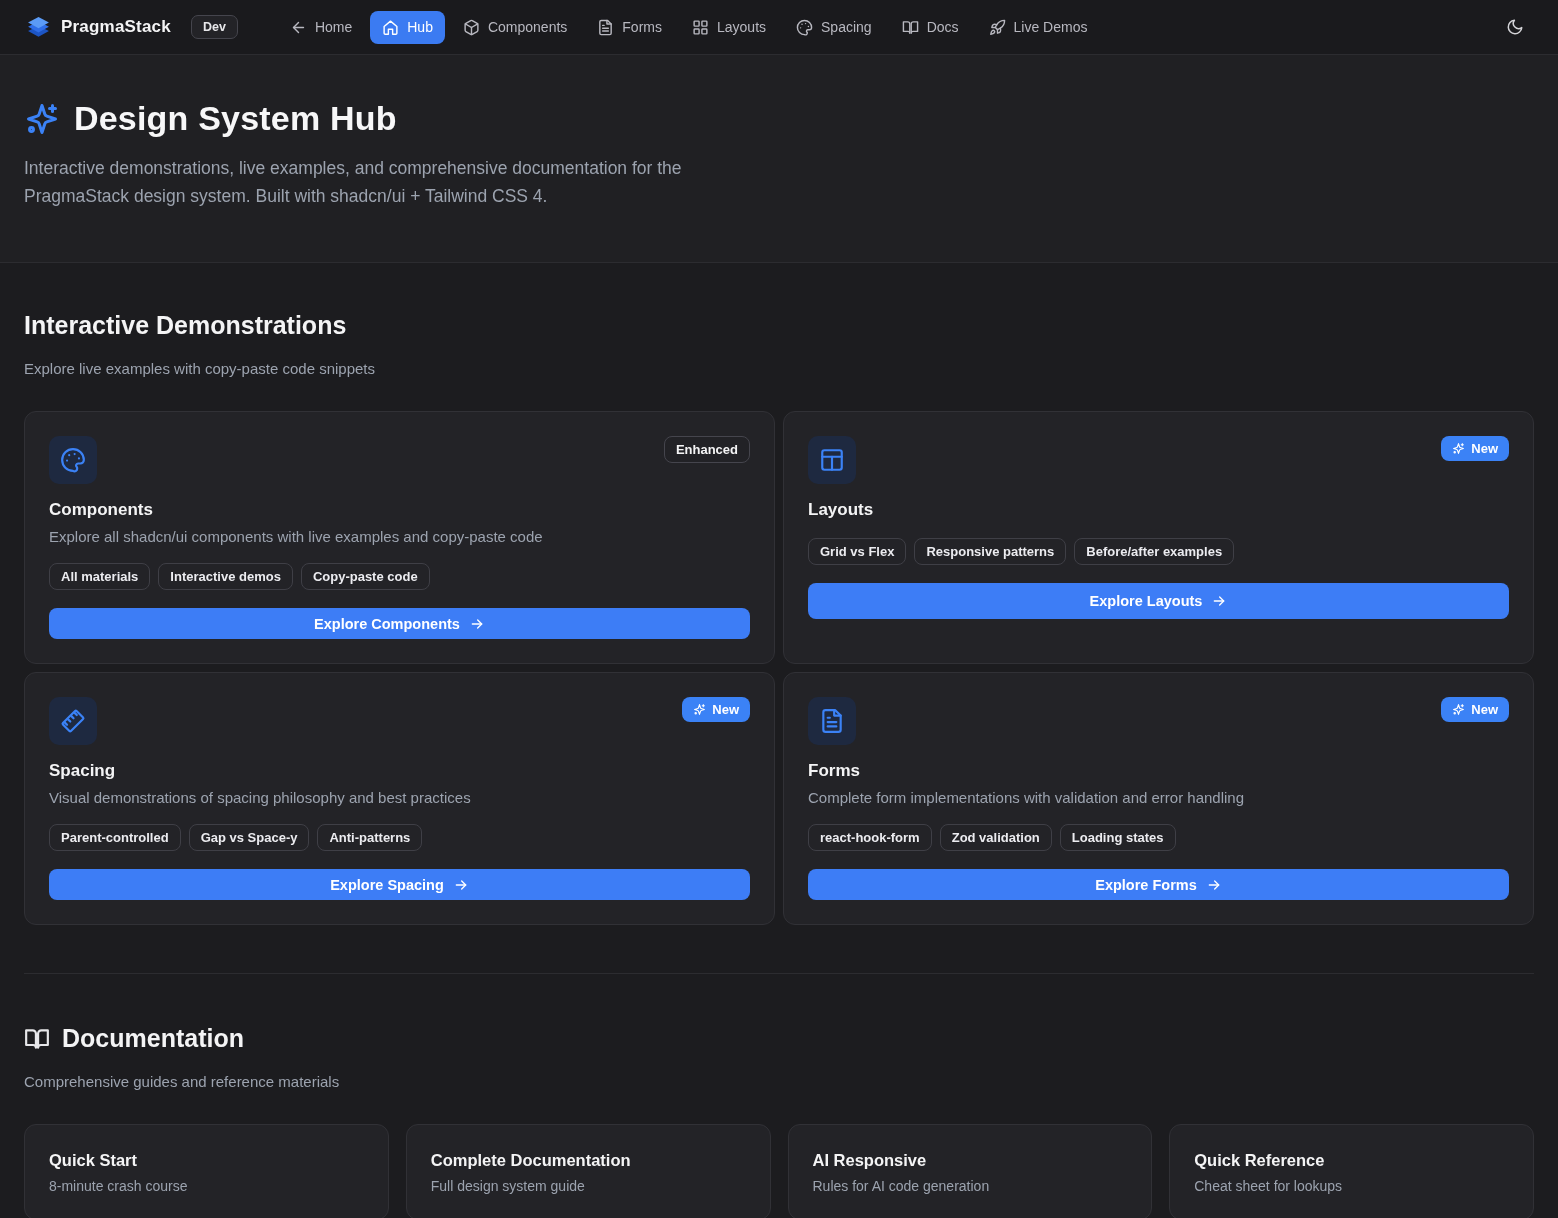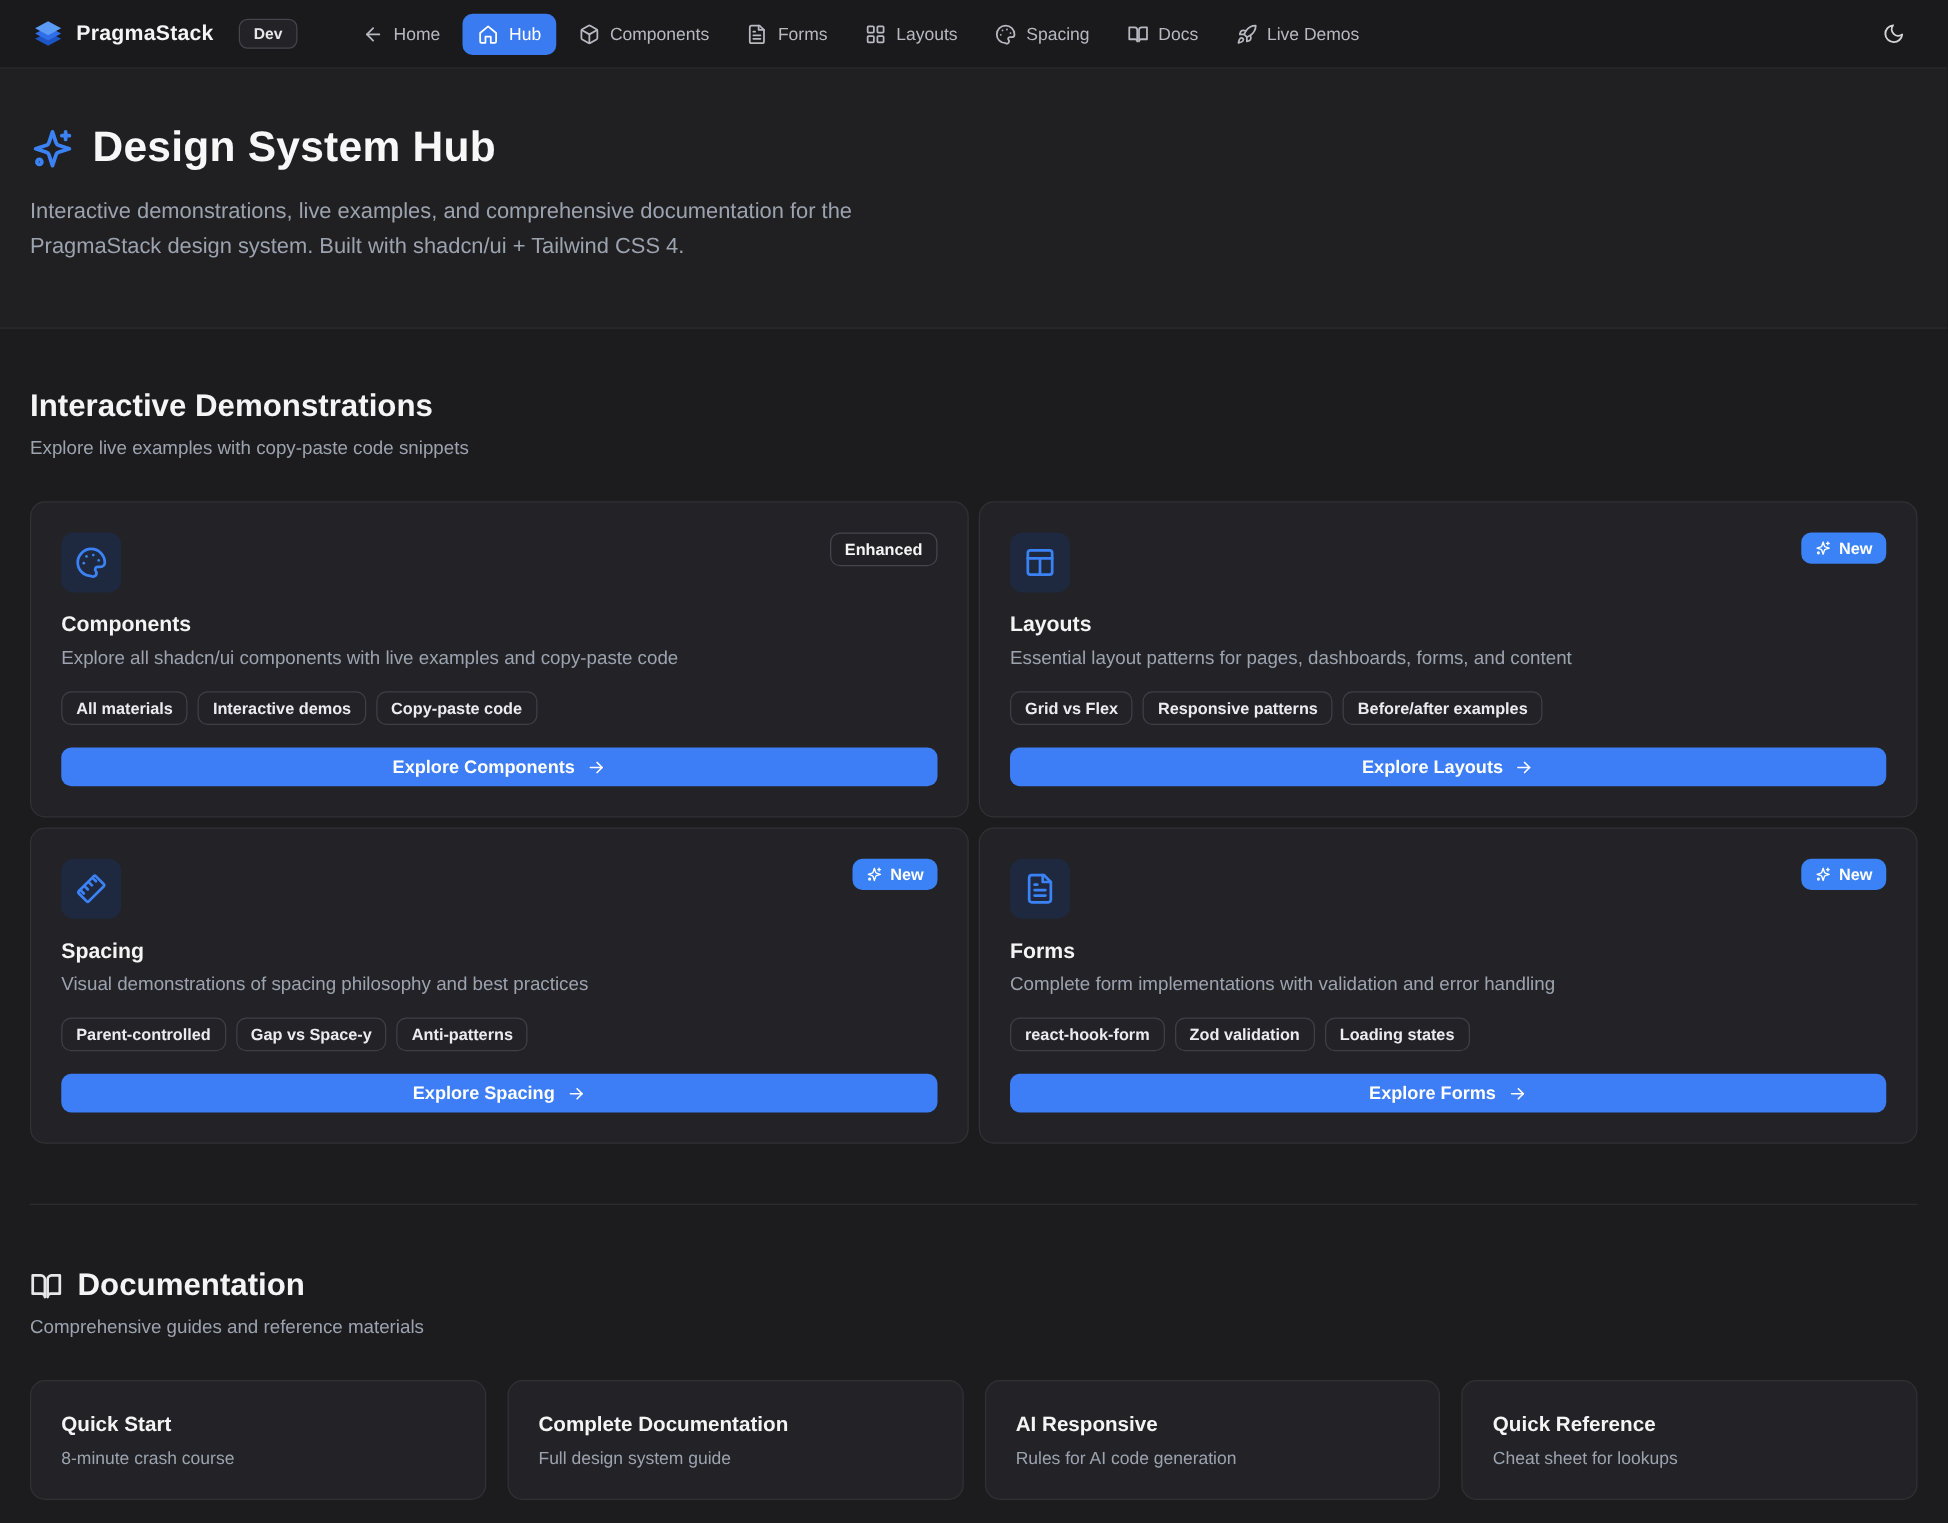--- a/index.html
+++ b/index.html
@@ -49,21 +49,21 @@
   .hero-title-row .hero-icon svg { width:36px; height:36px; color:#3b82f6; }
   .hero-title { font-size:34px; font-weight:700; letter-spacing:.2px; color:#f7f7f8; }
   .hero-desc {
     margin-top:16px; font-size:17.5px; line-height:28px; color:#9ca3af;
     max-width:740px;
   }
 
   
   .main { padding:0 24px; }
   .section-title { font-size:25px; font-weight:700; color:#f4f4f5; }
-  .section-sub { margin-top:10px; font-size:15px; color:#9ca3af; }
+  .section-sub { margin-top:20px; font-size:15px; color:#9ca3af; }
   .demos { padding-top:48px; }
   .docs-head-row { display:flex; align-items:center; gap:12px; }
   .docs-head-row .section-icon svg { width:26px; height:26px; color:#e7e7ea; }
   .divider { border:none; border-top:1px solid #2c2c30; margin:48px 0 0; }
   .docs { padding-top:50px; }
 
   
   .demo-grid {
     margin-top:34px; display:grid; grid-template-columns:1fr 1fr; gap:8px;
   }
@@ -302,21 +302,20 @@
                   <path d="m12 3-1.9 5.8a2 2 0 0 1-1.3 1.3L3 12l5.8 1.9a2 2 0 0 1 1.3 1.3L12 21l1.9-5.8a2 2 0 0 1 1.3-1.3L21 12l-5.8-1.9a2 2 0 0 1-1.3-1.3Z"></path>
                   <path d="M19 3v4"></path>
                   <path d="M17 5h4"></path>
                   <circle cx="5" cy="19" r="1.3"></circle>
                 </svg>
               </span>
         <span class="badge-label">New</span>
       </span>
     </div>
     <h3 class="card-title">Layouts</h3>
-    <p class="card-desc">Essential layout patterns for pages, dashboards, forms, and content</p>
     <div class="tags">
   <span class="tag">Grid vs Flex</span>
 
   <span class="tag">Responsive patterns</span>
 
   <span class="tag">Before/after examples</span>
 </div>
     <button class="cta">
       <span class="cta-label">Explore Layouts</span>
       <span class="arrow-icon">

